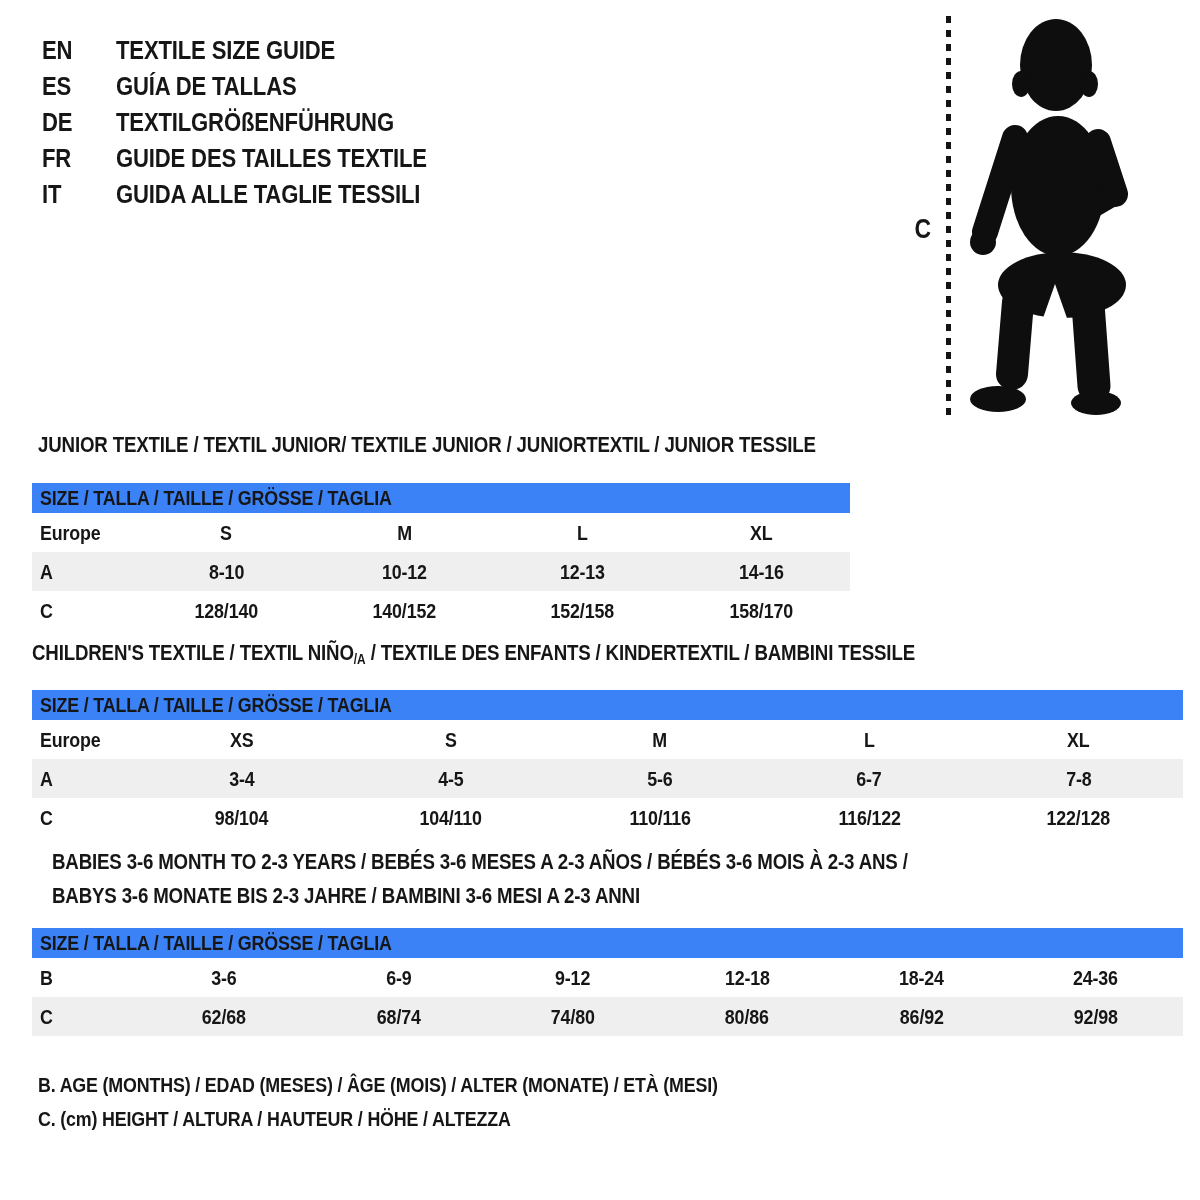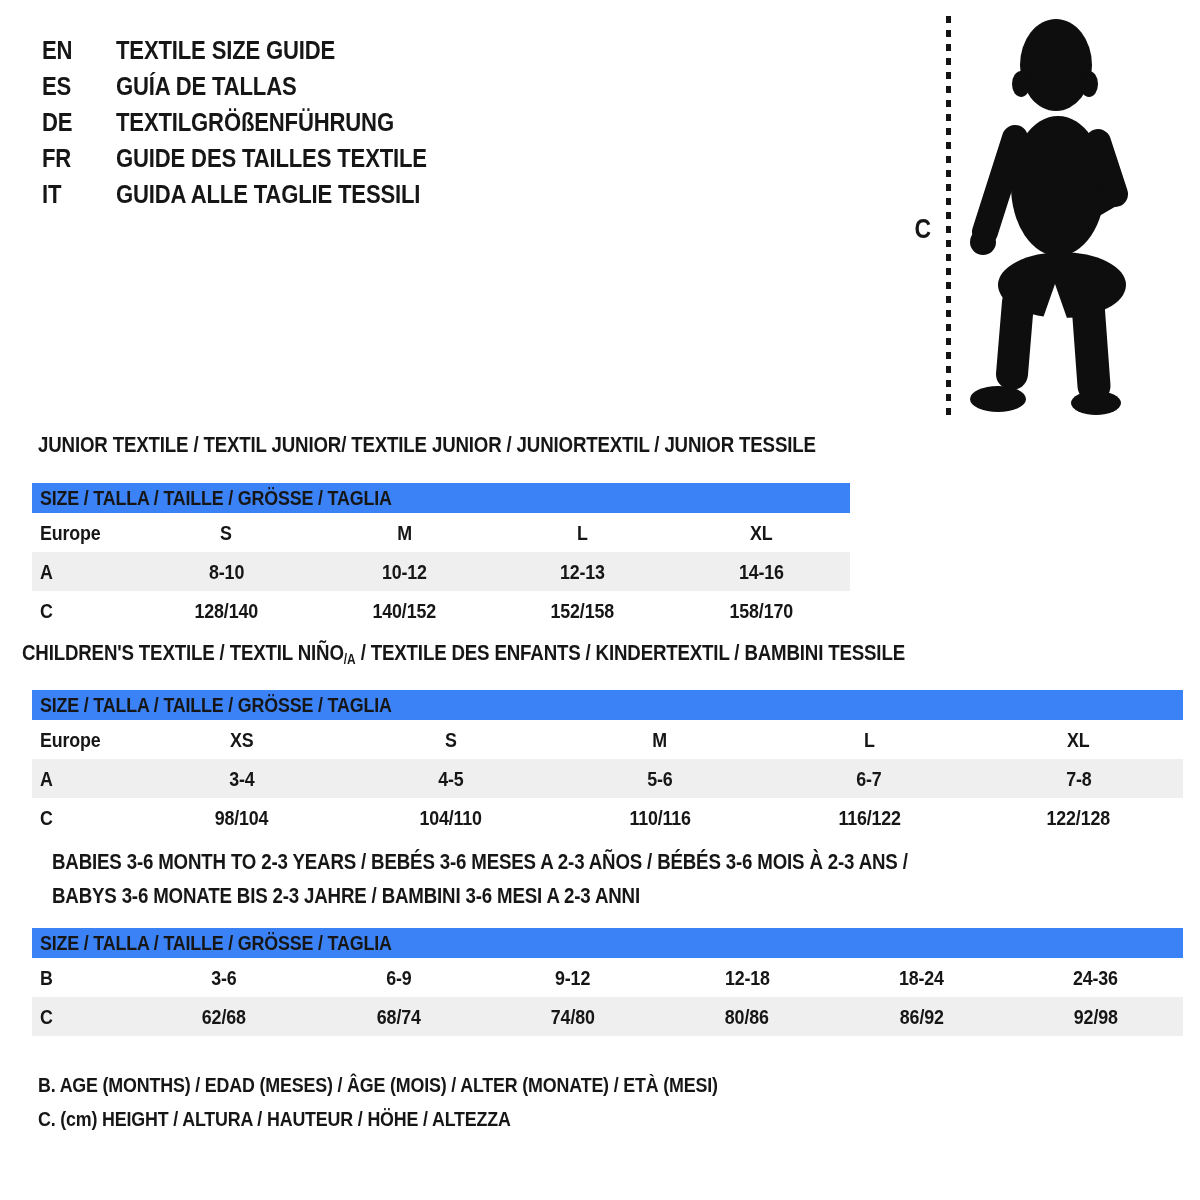--- a/index.html
+++ b/index.html
@@ -106,21 +106,21 @@
     </div>
     <div class="trow grid4">
       <div class="cell lbl"><span class="cx">C</span></div>
       <div class="cell"><span class="cx cxc">128/140</span></div>
       <div class="cell"><span class="cx cxc">140/152</span></div>
       <div class="cell"><span class="cx cxc">152/158</span></div>
       <div class="cell"><span class="cx cxc">158/170</span></div>
     </div>
   </div>
 
-  <div class="sec-title" style="left:22px;top:641px;">
+  <div class="sec-title" style="left:32px;top:641px;">
     <span class="cx"><span>CHILDREN'S TEXTILE / TEXTIL NIÑO</span><span class="sub">/A</span><span> / TEXTILE DES ENFANTS / KINDERTEXTIL / BAMBINI TESSILE</span></span>
   </div>
   <div class="tbl" style="left:32px;top:690px;width:1151px;">
     <div class="band">
         <span class="cx">SIZE / TALLA / TAILLE / GRÖSSE / TAGLIA</span>
       </div>
     <div class="trow grid5">
       <div class="cell lbl"><span class="cx">Europe</span></div>
       <div class="cell"><span class="cx cxc">XS</span></div>
       <div class="cell"><span class="cx cxc">S</span></div>

